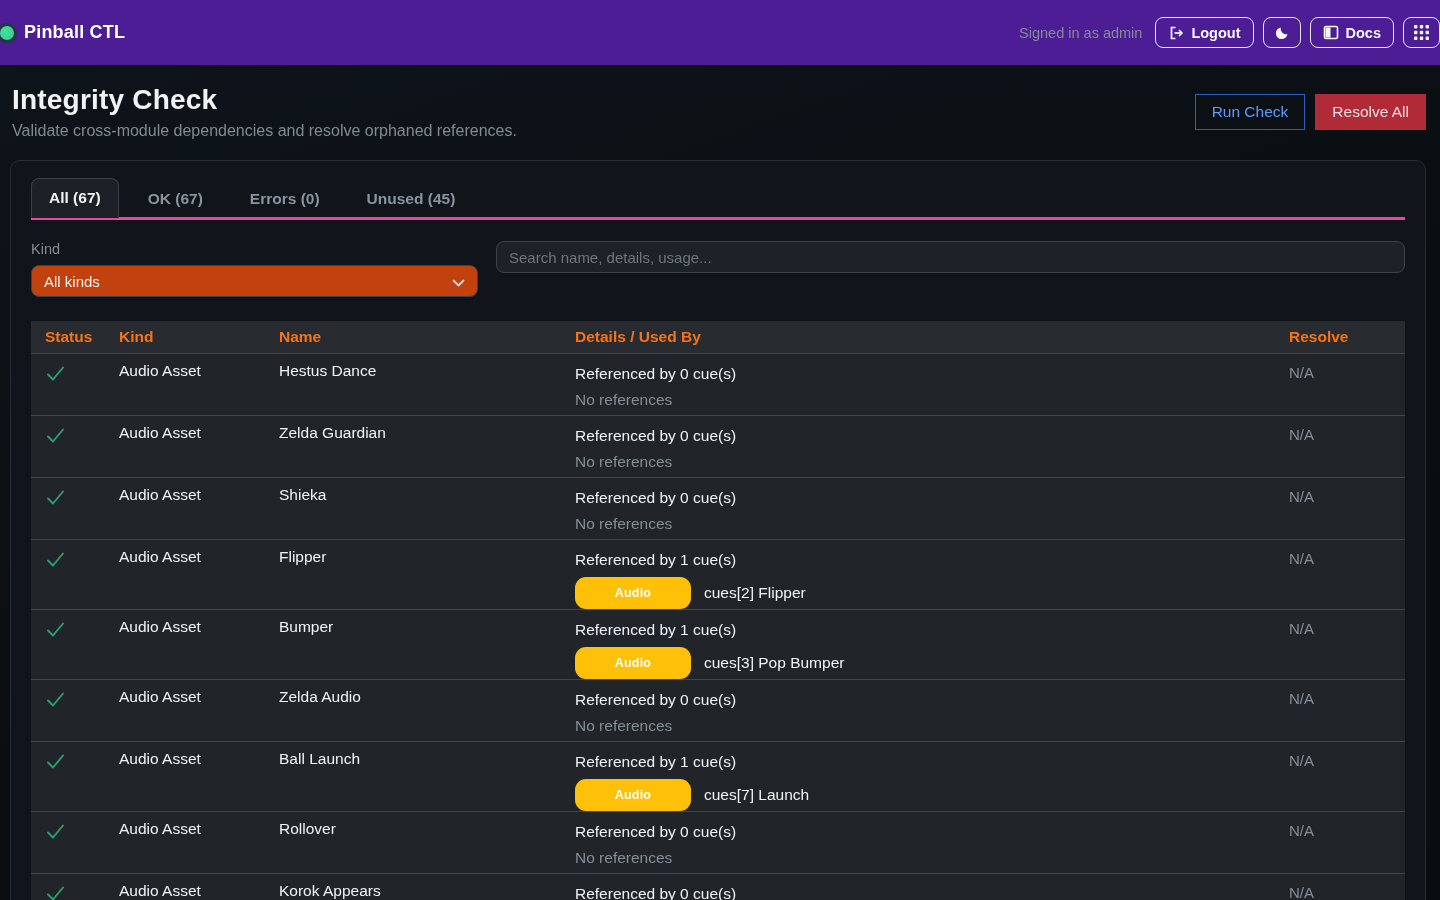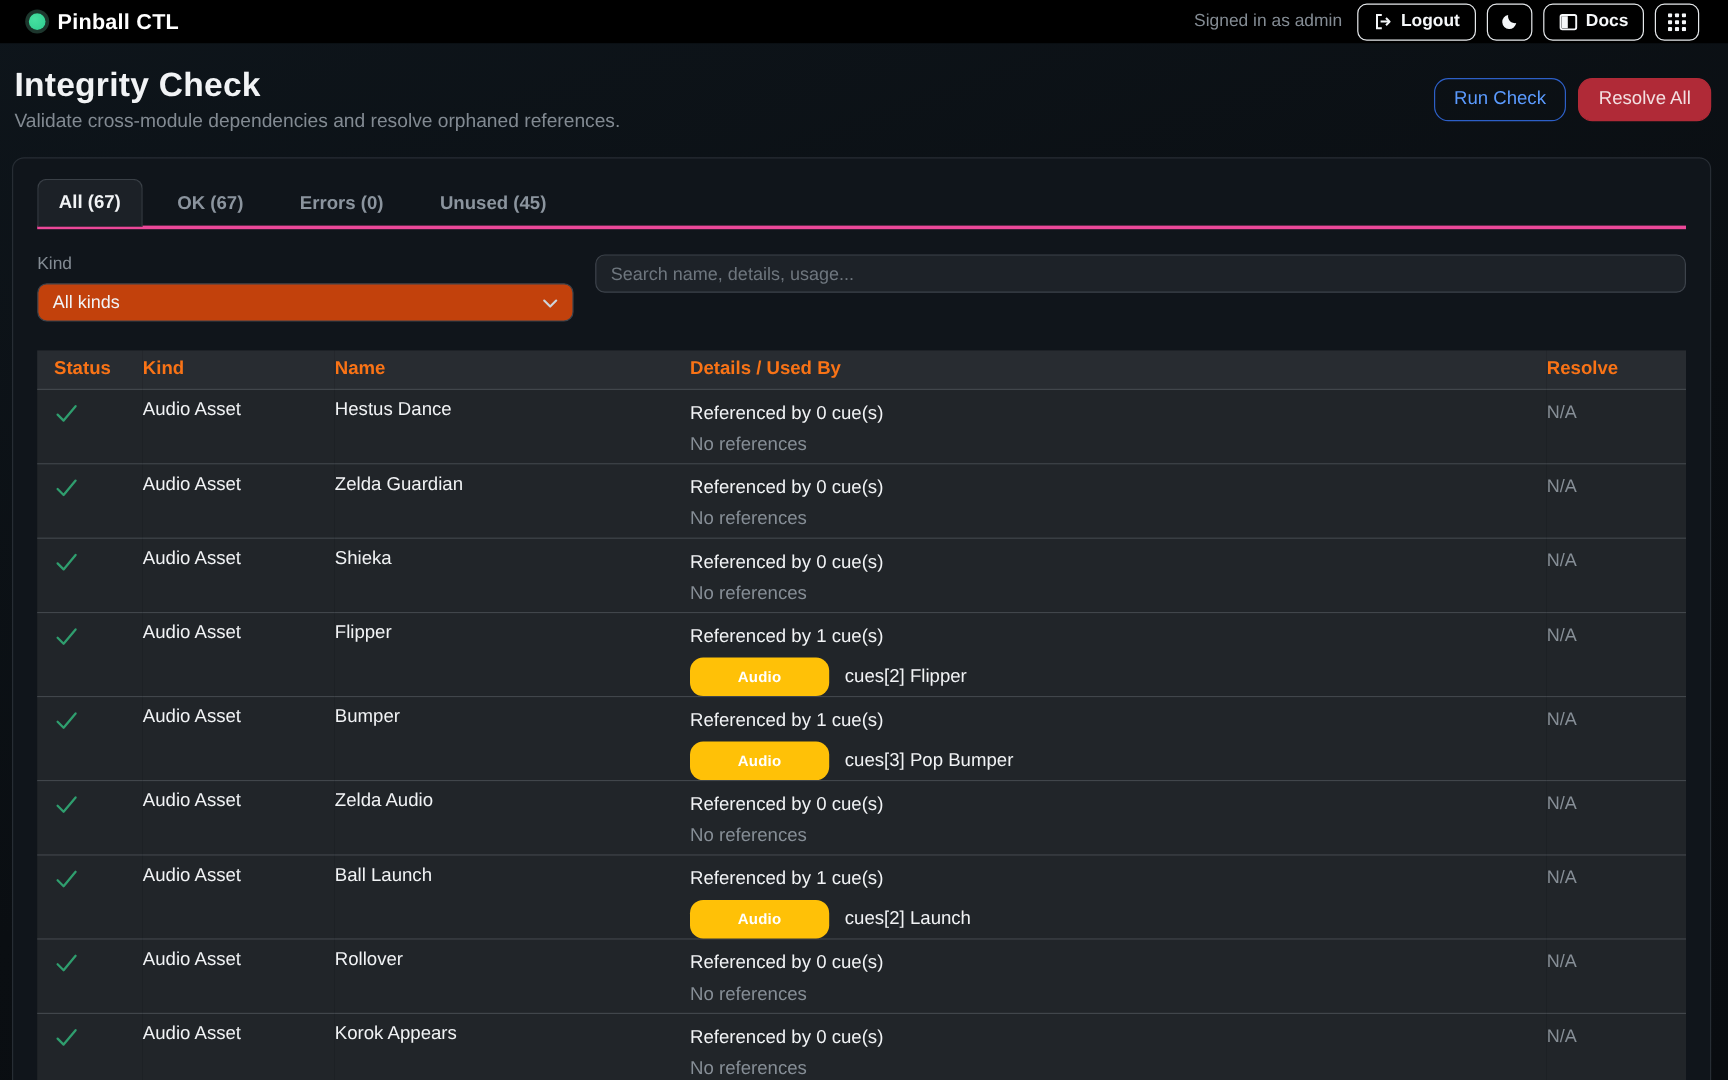--- a/index.html
+++ b/index.html
@@ -4,22 +4,22 @@
 <style>
   * { margin:0; padding:0; box-sizing:border-box; }
   html,body { width:1440px; height:900px; overflow:hidden; }
   body {
     font-family:"Liberation Sans", sans-serif;
     background:linear-gradient(160deg,#0e151b 0%,#0a0e12 55%,#090c10 100%);
     color:#e9ecef;
   }
   
   .topbar {
-    height:36px; background:#000000; display:flex; align-items:center;
-    justify-content:space-between; padding:0 24px;
+    height:65px; background:#4c1d95; display:flex; align-items:center;
+    justify-content:space-between; padding:0 0;
   }
   .brand { display:flex; align-items:center; gap:10px; }
   .brand-dot {
     width:14px; height:14px; border-radius:50%;
     background:radial-gradient(circle at 35% 35%, #46e0a0, var(--logo-green));
     box-shadow:0 0 0 3px rgba(32,60,50,.9);
   }
   .brand-name { font-size:18px; font-weight:bold; color:#fff; letter-spacing:.2px; }
   .topbar-right { display:flex; align-items:center; gap:9px; }
   .signed-in { color:#848c94; font-size:14.5px; margin-right:4px; }
@@ -32,21 +32,21 @@
   .tb-btn.icon-only { padding:5px 10px; }
   .tb-btn svg { display:block; }
   
   .page-header {
     display:flex; justify-content:space-between; align-items:center;
     padding:19px 14px 20px 12px;
   }
   .page-title { font-size:28px; font-weight:bold; color:#f1f3f5; letter-spacing:.2px; }
   .page-subtitle { font-size:16px; color:#828a92; margin-top:6px; }
   .header-actions { display:flex; gap:10px; }
-  .btn { border-radius:12px; padding:8px 16px; font-size:15.5px; cursor:pointer; font-family:inherit; }
+  .btn { border-radius:0; padding:8px 16px; font-size:15.5px; cursor:pointer; font-family:inherit; }
   .btn-outline-primary { background:transparent; border:1px solid #2d5fc7; color:var(--primary-blue); }
   .btn-danger { background:var(--danger-red); border:1px solid var(--danger-red); color:#f3dfe1; }
   
   .card {
     margin:0 14px 0 10px; background:#10151b; border:1px solid #272d34;
     border-radius:10px; padding:17px 20px 20px 20px; height:800px;
   }
   
   .tabs { display:flex; border-bottom:3px solid #ec4899; }
   .tab {
@@ -298,21 +298,21 @@
         <tr>
           <td><span class="check"><svg width="21" height="20" viewBox="0 0 21 20" fill="none" stroke="#2f9e6e" stroke-width="1.9" stroke-linecap="round" stroke-linejoin="round">
                 <polyline points="3,10.5 8,15.5 18,3.5"></polyline>
               </svg></span></td>
           <td>Audio Asset</td>
           <td>Ball Launch</td>
           <td>
             <div class="ref-line">Referenced by 1 cue(s)</div>
             <div class="usage-line">
               <span class="badge-audio">Audio</span>
-              <span class="cue-text">cues[2] Launch</span>
+              <span class="cue-text">cues[7] Launch</span>
             </div>
           </td>
           <td>
             <div class="na">N/A</div>
           </td>
         </tr>
         <tr>
           <td><span class="check"><svg width="21" height="20" viewBox="0 0 21 20" fill="none" stroke="#2f9e6e" stroke-width="1.9" stroke-linecap="round" stroke-linejoin="round">
                 <polyline points="3,10.5 8,15.5 18,3.5"></polyline>
               </svg></span></td>

